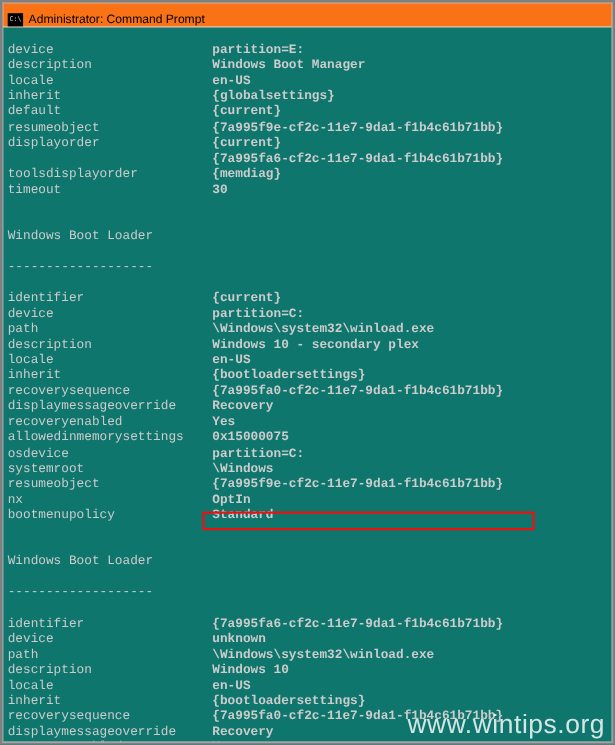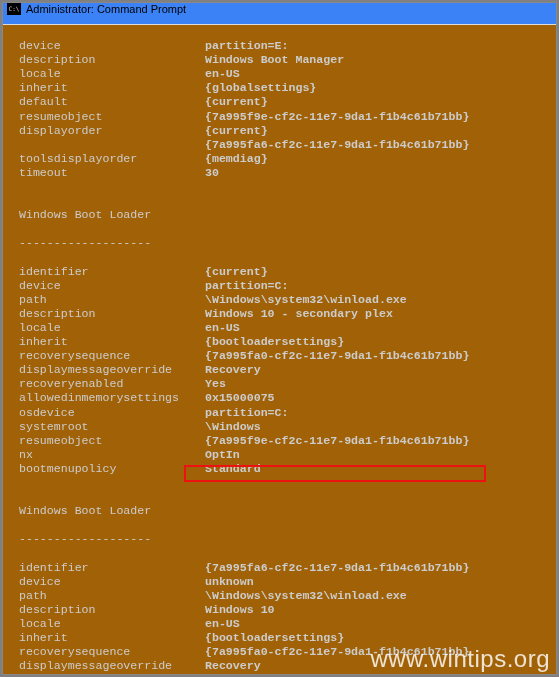--- a/index.html
+++ b/index.html
@@ -17,24 +17,24 @@
     left: 2px;
     right: 2px;
     bottom: 2px;
     background: #fff;
     border: 1px solid #888;
     display: flex;
     flex-direction: column;
   }
   .titlebar {
     height: 22px;
-    background: #3b82f6;
+    background: #f97316;
     border-bottom: 1px solid #ddd;
     display: flex;
-    align-items: flex-start;
+    align-items: flex-end;
     padding: 0 4px;
     font-family: "Segoe UI", Tahoma, sans-serif;
     font-size: 11px;
     color: #000;
     flex-shrink: 0;
   }
   .titlebar-icon {
     width: 14px;
     height: 12px;
     background: #000;
@@ -46,25 +46,25 @@
   }
   .titlebar-icon::after {
     content: "C:\\";
     color: #ccc;
     font-size: 6px;
     font-family: monospace;
     line-height: 1;
   }
   .terminal {
     flex: 1;
-    background: #a16207;
+    background: #0f766e;
     color: #ccc;
     font-size: 11.6px;
     line-height: 14.1px;
-    padding: 0 16px;
+    padding: 0 4px;
     white-space: pre;
     overflow: hidden;
     position: relative;
   }
   .row { display: flex; position: relative; }
   .col-key { width: 186px; flex-shrink: 0; }
   .col-val { flex: 1; font-weight: bold; }
   .section-head { color: #ccc; }
   .dashes { color: #ccc; }
   .highlight-box {

